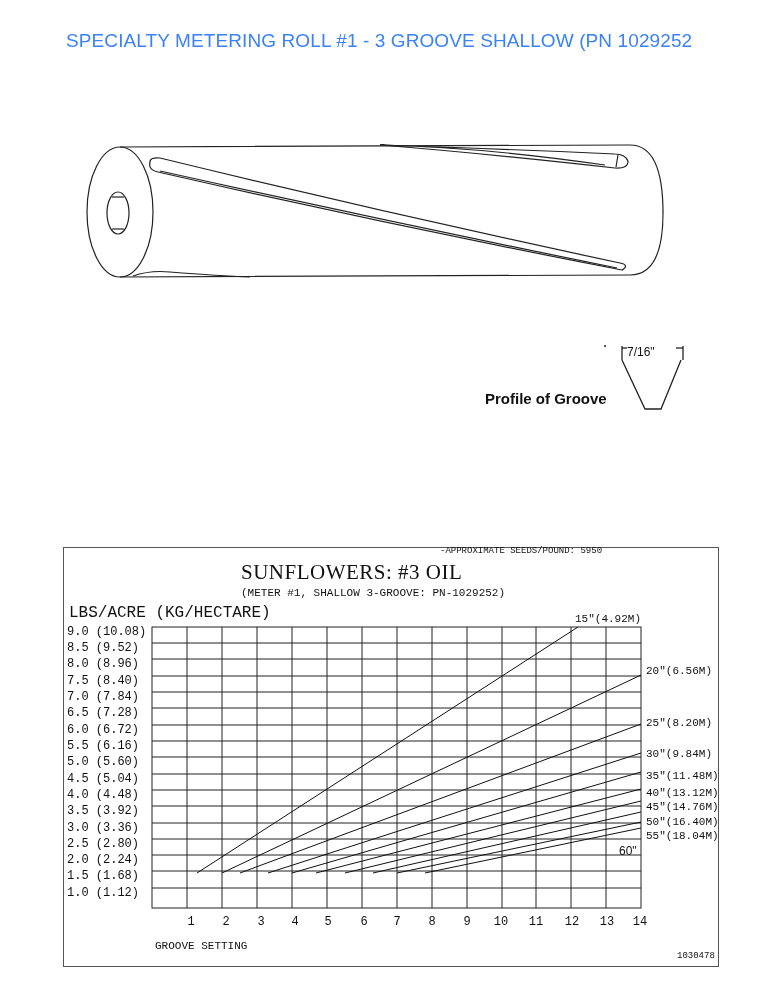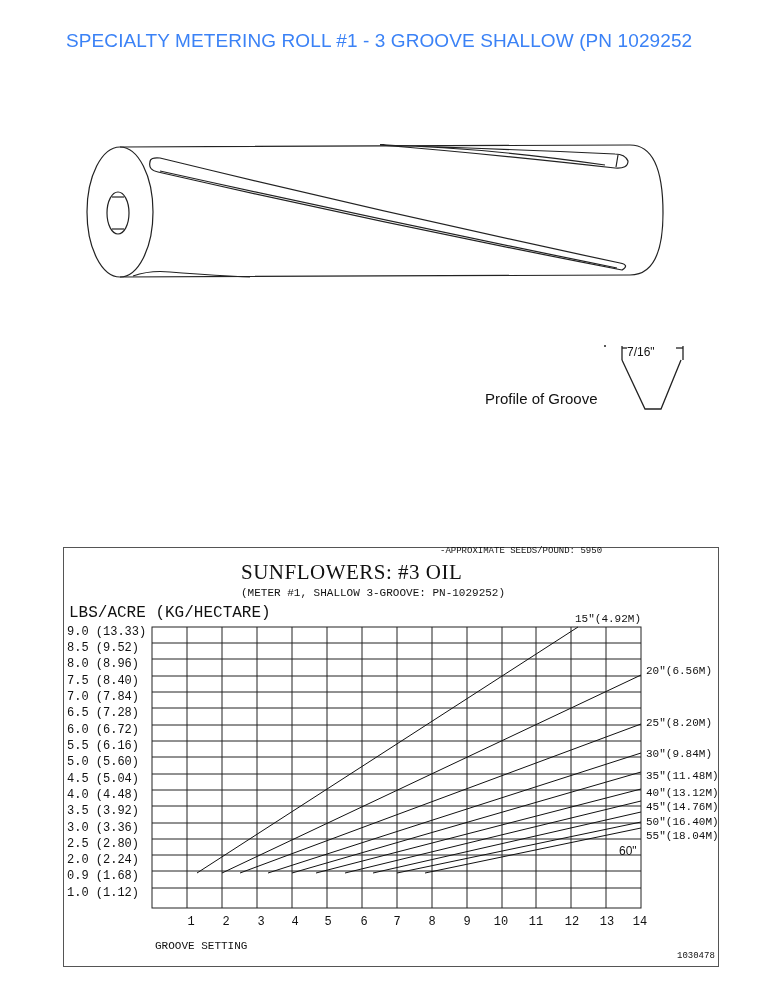--- a/index.html
+++ b/index.html
@@ -5,21 +5,21 @@
   html, body { margin: 0; padding: 0; background: #ffffff; }
   body { width: 772px; height: 1000px; position: relative; overflow: hidden; color: #111; }
   .page-title {
     position: absolute; left: 66px; top: 30px;
     font-family: "Liberation Sans", sans-serif; font-size: 19px; letter-spacing: 0.1px;
     white-space: nowrap; color: #3b82f6;
   }
   .roll-svg { position: absolute; left: 0; top: 0; }
   .groove-label {
     position: absolute; left: 485px; top: 390px;
-    font-family: "Liberation Sans", sans-serif; font-weight: normal; font-size: 15px; color: #111;
+    font-family: "Liberation Sans", sans-serif; font-weight: bold; font-size: 15px; color: #111;
   }
   .groove-dim {
     position: absolute; left: 627px; top: 345px;
     font-family: "Liberation Sans", sans-serif; font-size: 12px; color: #111;
   }
   .chart-frame {
     position: absolute; left: 63px; top: 547px; width: 656px; height: 420px;
     border: 1px solid #555; box-sizing: border-box;
   }
   .mono { font-family: "Liberation Mono", "DejaVu Sans Mono", monospace; }
@@ -83,36 +83,36 @@
 </svg>
 <div class="groove-dim">7/16"</div>
 <div class="groove-label">Profile of Groove</div>
 
 <div class="chart-frame"></div>
 <div class="chart-title serif">SUNFLOWERS:  #3 OIL</div>
 <div class="chart-subtitle-inline mono">-APPROXIMATE SEEDS/POUND: 5950</div>
 <div class="chart-subtitle2 mono">(METER #1, SHALLOW 3-GROOVE: PN-1029252)</div>
 <div class="y-axis-title mono">LBS/ACRE (KG/HECTARE)</div>
 
-<div class="y-tick mono" style="top:626px">9.0 (13.33)</div>
+<div class="y-tick mono" style="top:626px">9.0 (10.08)</div>
 <div class="y-tick mono" style="top:642px">8.5 (9.52)</div>
 <div class="y-tick mono" style="top:658px">8.0 (8.96)</div>
 <div class="y-tick mono" style="top:675px">7.5 (8.40)</div>
 <div class="y-tick mono" style="top:691px">7.0 (7.84)</div>
 <div class="y-tick mono" style="top:707px">6.5 (7.28)</div>
 <div class="y-tick mono" style="top:724px">6.0 (6.72)</div>
 <div class="y-tick mono" style="top:740px">5.5 (6.16)</div>
 <div class="y-tick mono" style="top:756px">5.0 (5.60)</div>
 <div class="y-tick mono" style="top:773px">4.5 (5.04)</div>
 <div class="y-tick mono" style="top:789px">4.0 (4.48)</div>
 <div class="y-tick mono" style="top:805px">3.5 (3.92)</div>
 <div class="y-tick mono" style="top:822px">3.0 (3.36)</div>
 <div class="y-tick mono" style="top:838px">2.5 (2.80)</div>
 <div class="y-tick mono" style="top:854px">2.0 (2.24)</div>
-<div class="y-tick mono" style="top:870px">0.9 (1.68)</div>
+<div class="y-tick mono" style="top:870px">1.5 (1.68)</div>
 <div class="y-tick mono" style="top:887px">1.0 (1.12)</div>
 
 <svg class="chart-svg" width="772" height="1000" viewBox="0 0 772 1000">
   <g stroke="#222" stroke-width="1" fill="none">
     <rect x="152" y="627" width="489" height="281"></rect>
 
     <line x1="152" y1="643" x2="641" y2="643"></line>
     <line x1="152" y1="659" x2="641" y2="659"></line>
     <line x1="152" y1="676" x2="641" y2="676"></line>
     <line x1="152" y1="692" x2="641" y2="692"></line>

